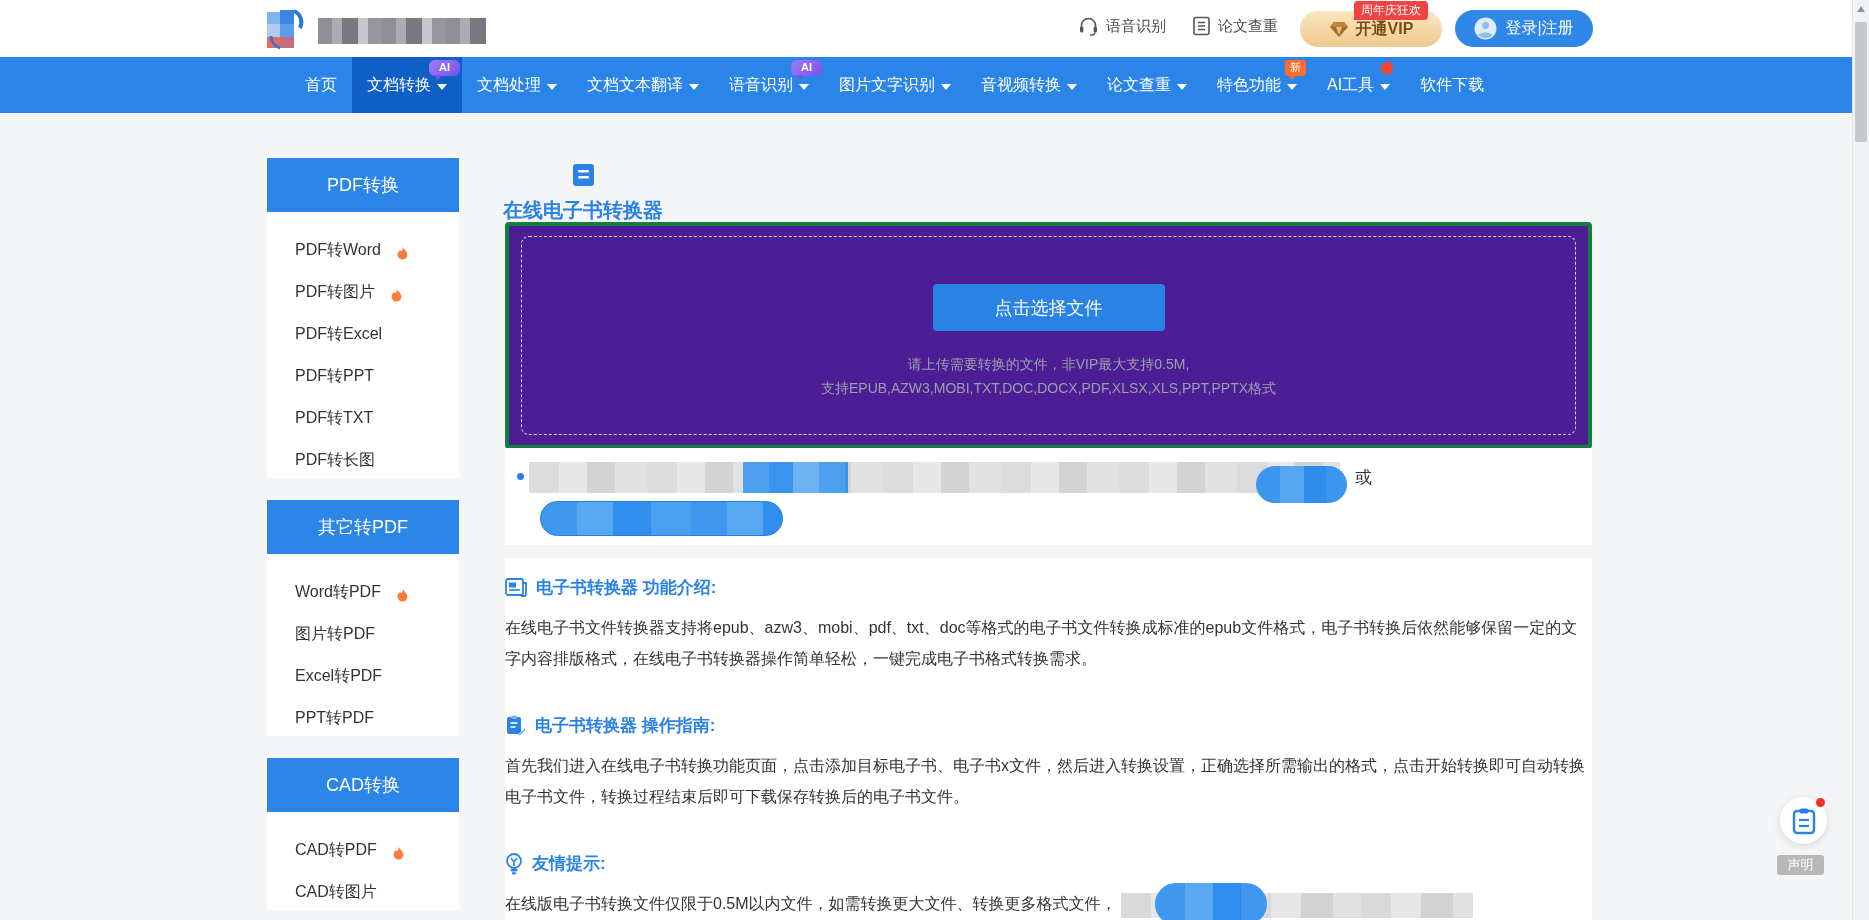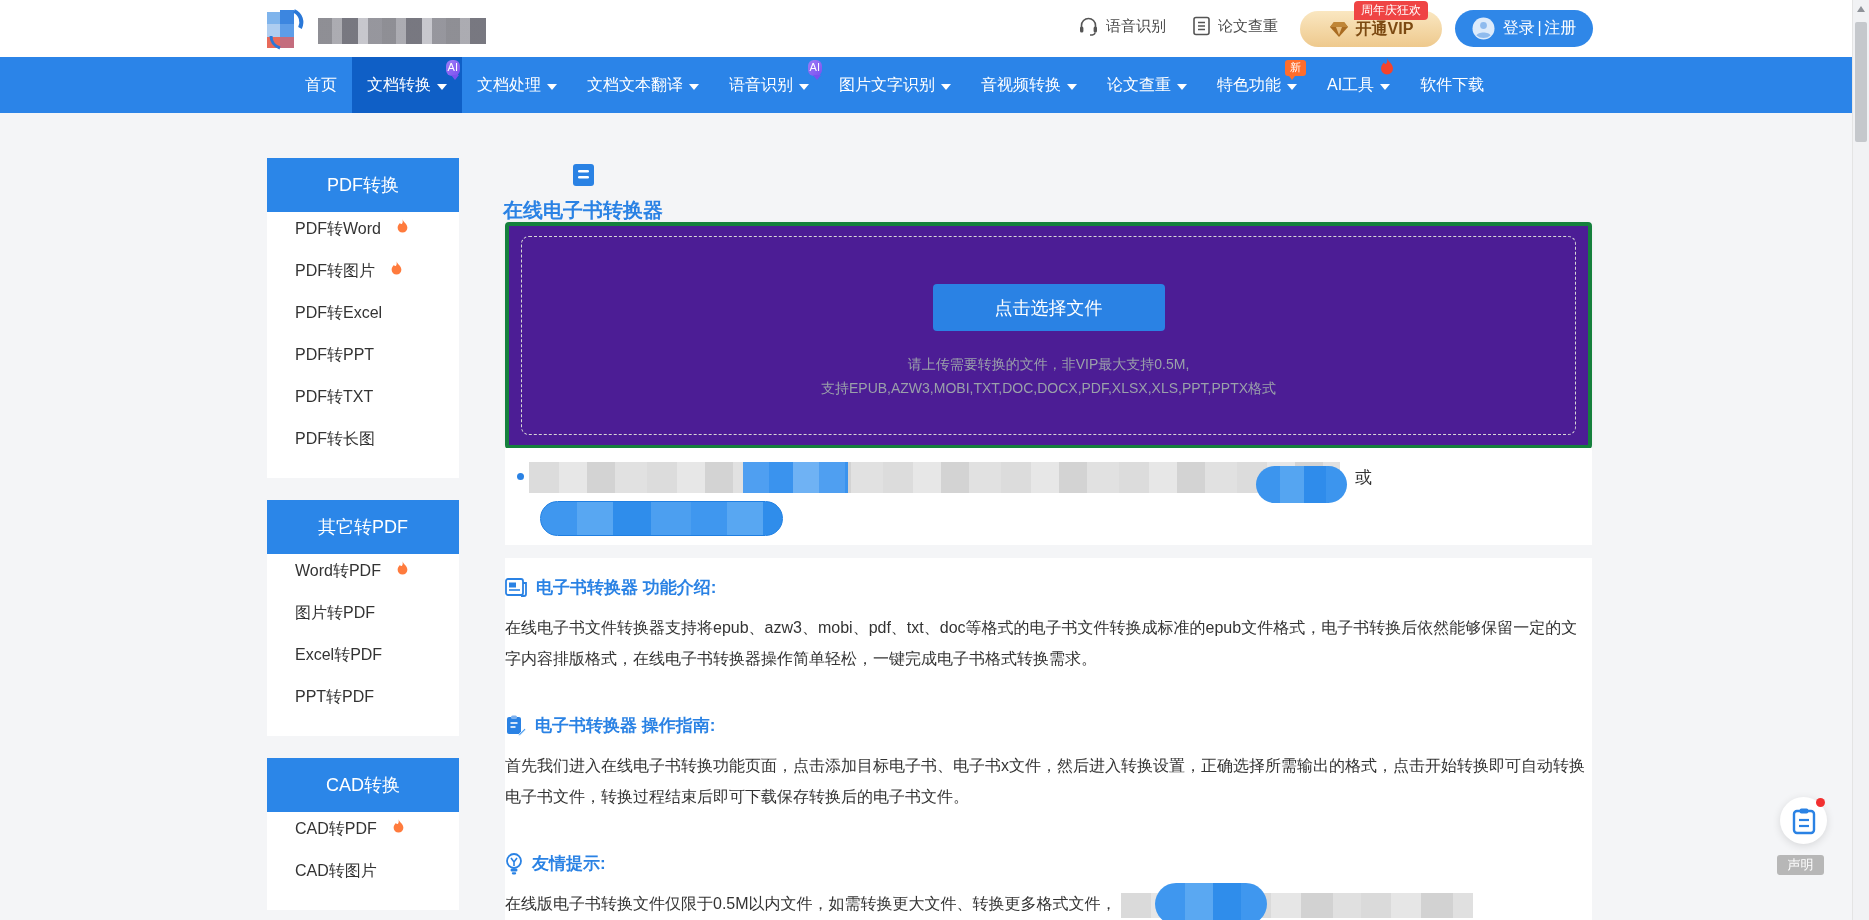--- a/index.html
+++ b/index.html
@@ -24,50 +24,50 @@
     display:flex; align-items:center; justify-content:center; gap:7px;
     color:#7c4a12; font-size:16px; font-weight:bold; cursor:pointer;
   }
   .vip-badge {
     position:absolute; left:1354px; top:1px; height:19px; line-height:19px; padding:0 7px;
     background:#ef4444; color:#fff; font-size:12px; border-radius:4px 4px 4px 0; z-index:6; white-space:nowrap;
   }
   .login-btn {
     position:absolute; left:1455px; top:10px; width:138px; height:37px; border-radius:19px;
     background:#2f87e8; color:#fff; font-size:16px;
-    display:flex; align-items:center; justify-content:center; gap:8px; cursor:pointer;font-family:Liberation Mono, monospace;
+    display:flex; align-items:center; justify-content:center; gap:8px; cursor:pointer;
   }
   
   .nav { position:absolute; left:0; top:57px; width:1869px; height:56px; background:#2b84e8; display:flex; align-items:stretch; padding-left:290px; z-index:4; }
   .nav-item {
     position:relative; display:flex; align-items:center; gap:6px; padding:0 15px;
     color:#fff; font-size:16px; cursor:pointer; white-space:nowrap;
   }
   .nav-item.active { background:#0f5fc6; }
   .caret { width:0; height:0; border-left:5px solid transparent; border-right:5px solid transparent; border-top:6px solid #fff; margin-top:3px; }
   .badge-ai {
     position:absolute; top:3px; right:2px; background:linear-gradient(135deg,#9d7df8,#7a50ef);
-    color:#fff; font-size:11px; font-weight:normal; padding:1px 2px 2px; border-radius:6px; line-height:13px;
+    color:#fff; font-size:11px; font-weight:bold; padding:1px 10px 2px; border-radius:6px; line-height:13px;
   }
   .badge-ai::after { content:""; position:absolute; left:5px; bottom:-4px; border-left:4px solid transparent; border-right:4px solid transparent; border-top:5px solid #7a50ef; }
   .badge-new {
     position:absolute; top:3px; right:6px; background:#ff6d2b; color:#fff; font-size:11px;
     padding:1px 5px 2px; border-radius:3px; line-height:13px;
   }
   .badge-new::after { content:""; position:absolute; left:4px; bottom:-4px; border-left:3px solid transparent; border-right:3px solid transparent; border-top:4px solid #ff6d2b; }
   .nav-fire { position:absolute; top:1px; right:10px; }
   
   .sidebar { position:absolute; left:267px; top:158px; width:192px; }
   .side-group { margin-bottom:22px; }
   .side-head {
     height:54px; background:#2b86e8; color:#fff; font-size:18px;
     display:flex; align-items:center; justify-content:center; cursor:pointer;
   }
   .side-list { background:#fff; padding:7px 0; }
-  .side-item { height:42px; display:flex; align-items:flex-start; padding-left:28px; font-size:16px; color:#333; cursor:pointer; gap:15px; }
+  .side-item { height:42px; display:flex; align-items:flex-end; padding-left:28px; font-size:16px; color:#333; cursor:pointer; gap:15px; }
   
   .page-title-row { position:absolute; left:503px; top:163px; display:flex; align-items:center; gap:10px;flex-direction:column; }
   .page-title { color:#2a82e4; font-size:20px; font-weight:bold; }
   .upload-panel {
     position:absolute; left:505px; top:222px; width:1087px; height:227px; background:#4c1d95;
     border:4px solid #15803d; border-radius:4px; box-shadow:0 1px 4px rgba(0,0,0,.04);
   }
   .upload-dash { position:absolute; left:12px; right:12px; top:10px; bottom:10px; border:1px dashed #d7d7d7; border-radius:8px; }
   .upload-btn {
     position:absolute; left:50%; transform:translateX(-50%); top:58px; width:232px; height:47px;

